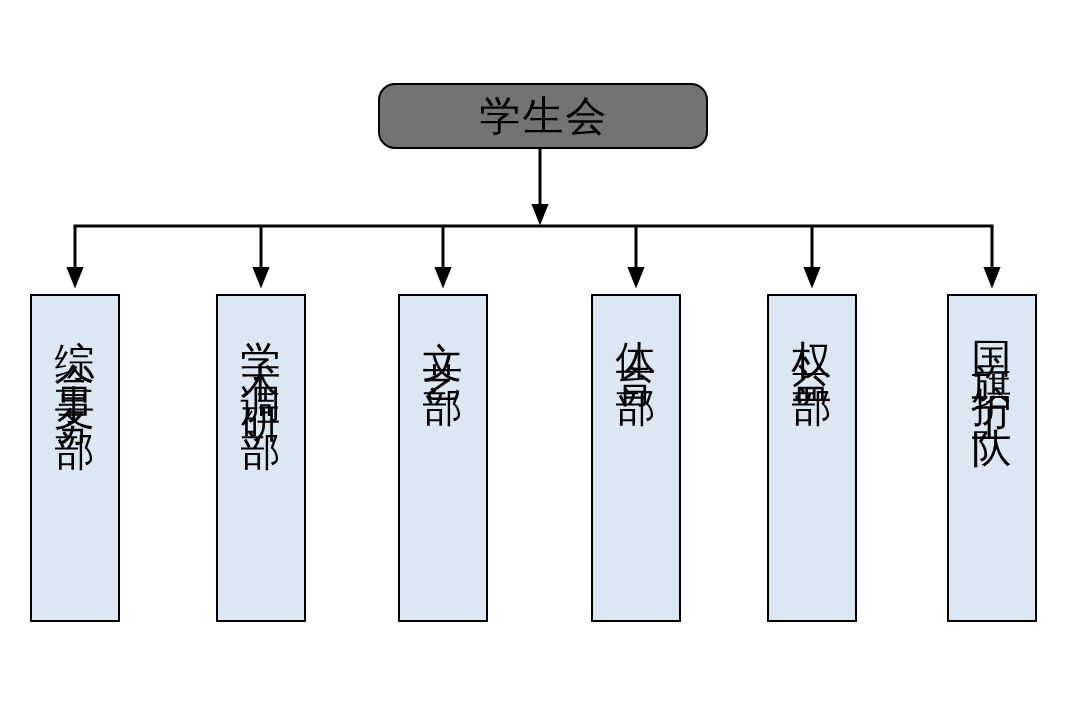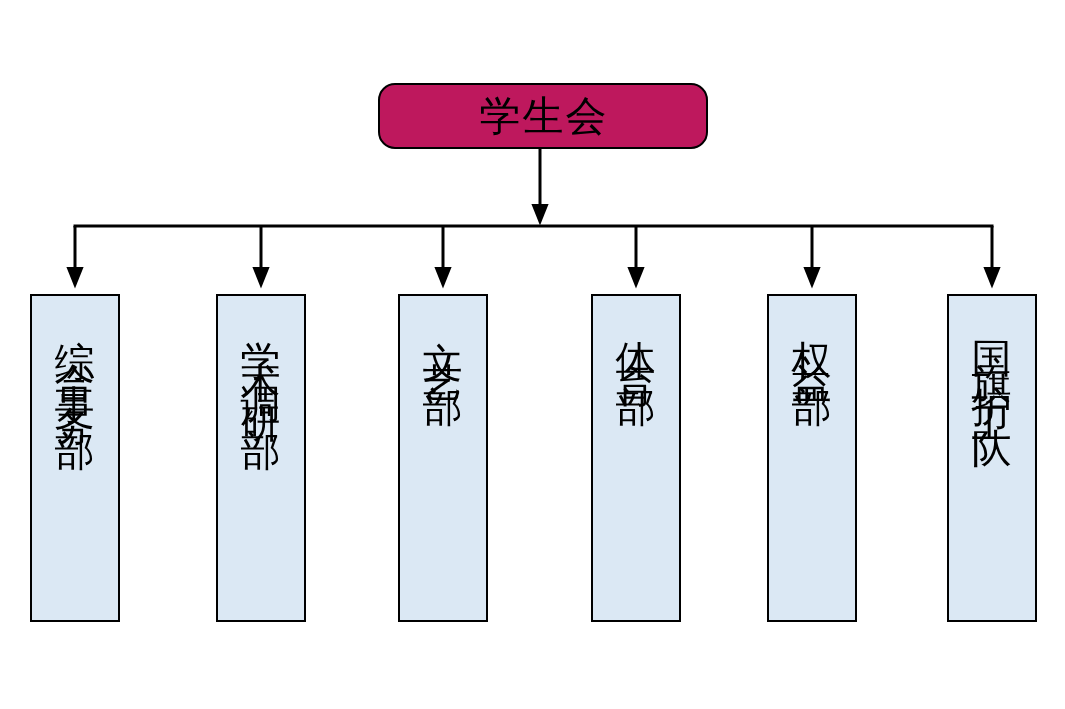--- a/index.html
+++ b/index.html
@@ -26,21 +26,21 @@
     stroke: #000000;
     stroke-width: 3;
   }
   .root-node {
     position: absolute;
     left: 378px;
     top: 83px;
     width: 330px;
     height: 66px;
     box-sizing: border-box;
-    background: #be185d;
+    background: #737373;
     border: 2.5px solid #000000;
     border-radius: 17px;
     display: flex;
     align-items: center;
     justify-content: center;
   }
   .root-label {
     font-size: 41px;
     letter-spacing: 2px;
     color: #000000;

